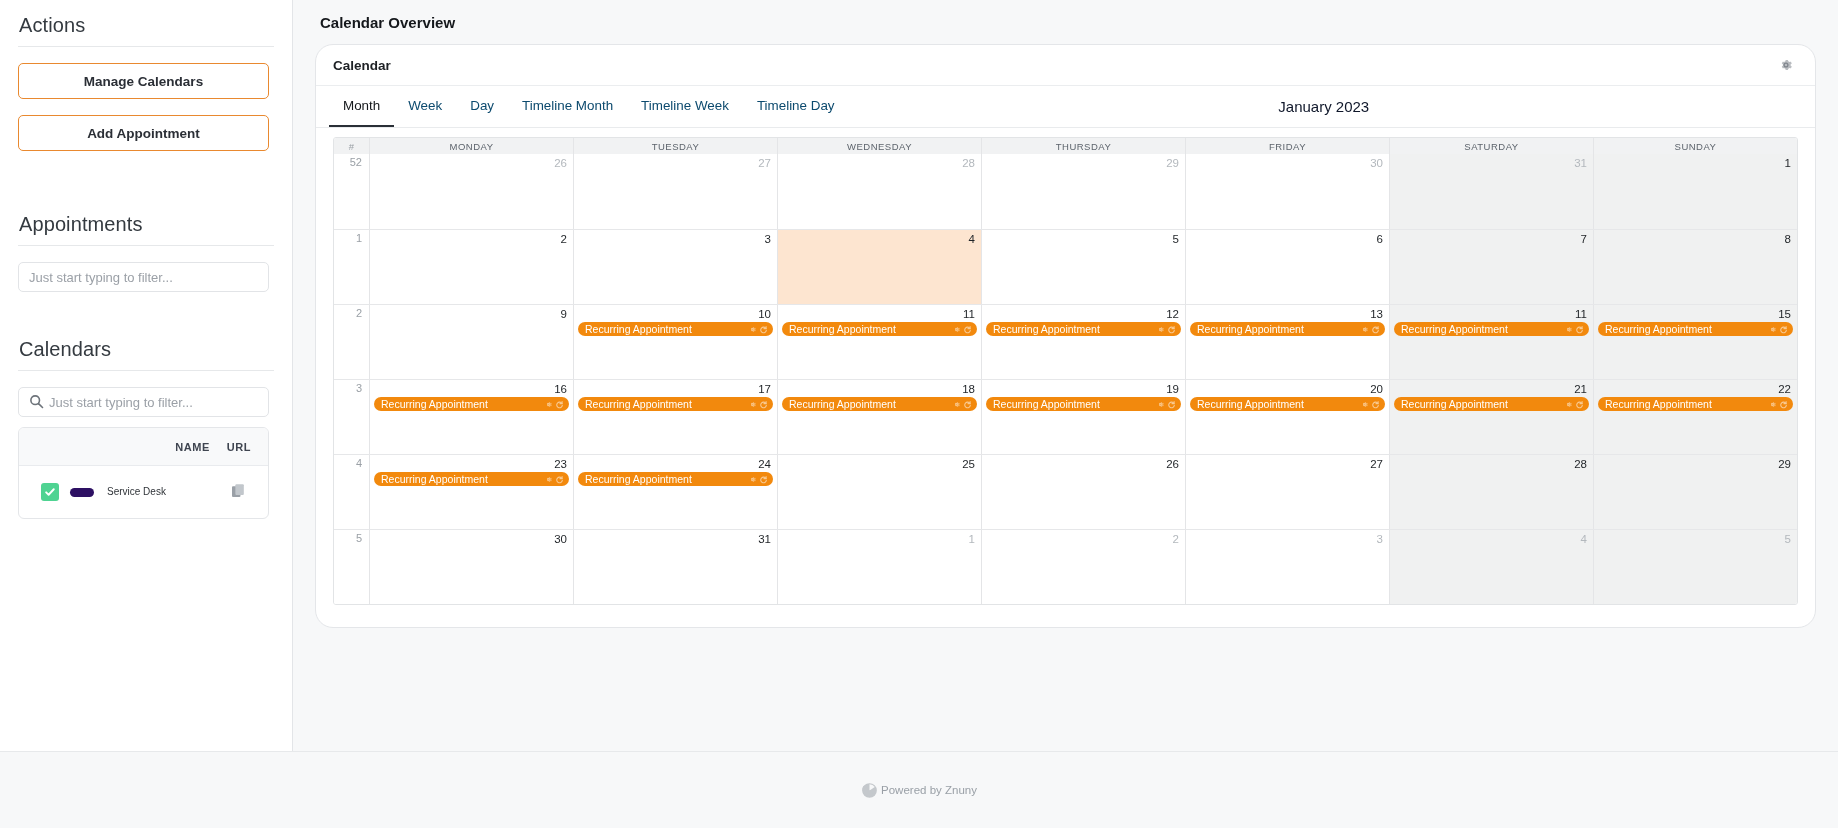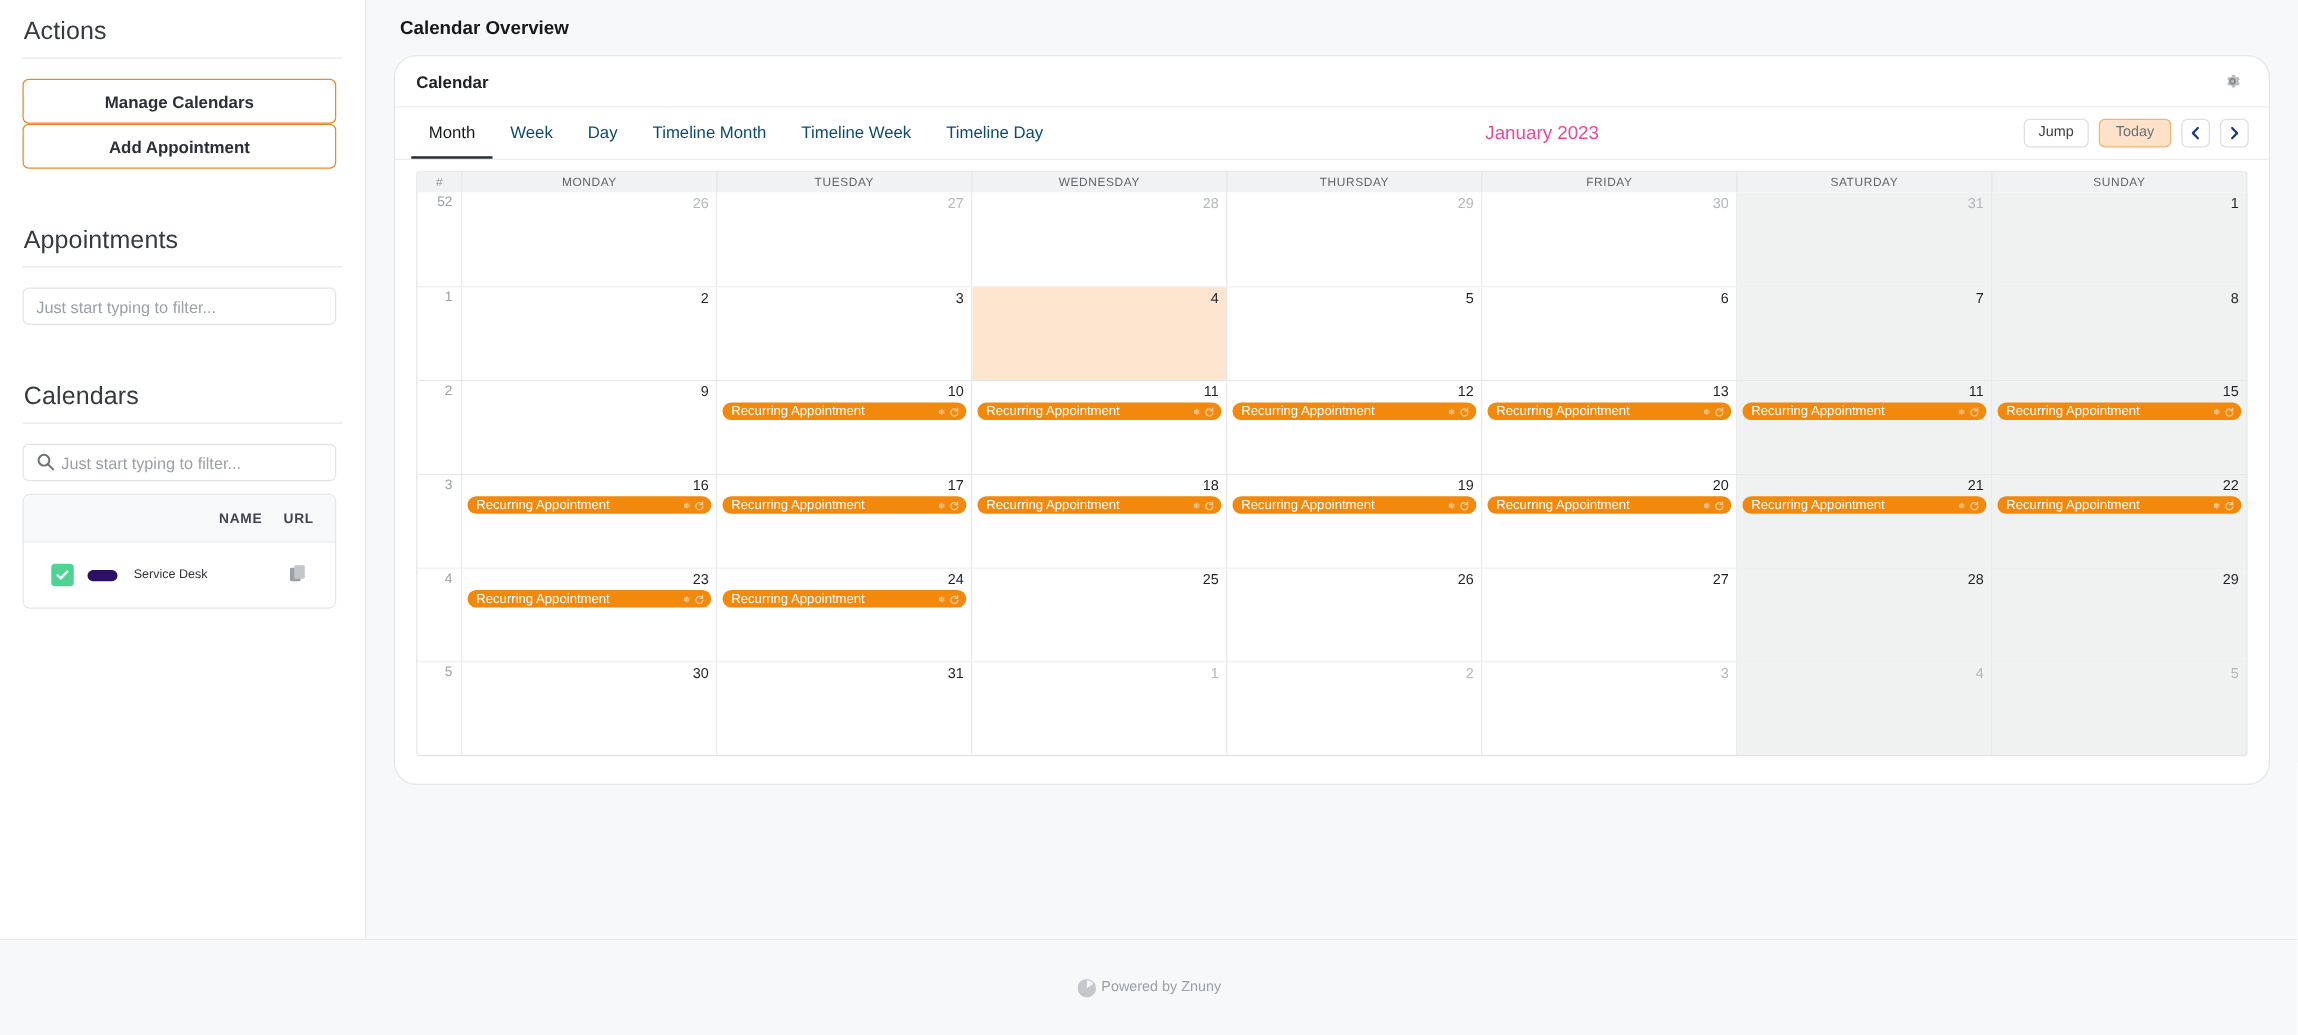--- a/index.html
+++ b/index.html
@@ -23,21 +23,21 @@
   }
   .side-h {
     font-size: 20px; font-weight: 400; color: #343a40;
     padding: 14px 0 9px 1px; letter-spacing: .1px;
   }
   .side-rule { height: 1px; background: #e6e8ea; margin-bottom: 16px; }
   .btn-outline {
     display: block; width: 251px; height: 36px; line-height: 34px;
     text-align: center; border: 1px solid #e9892f; border-radius: 5px;
     background: #fff; color: #2b2f36; font-size: 13.5px; font-weight: bold;
-    margin-bottom: 0; cursor: pointer; font-family: inherit;
+    margin-bottom: 16px; cursor: pointer; font-family: inherit;
   }
   .filter-input {
     width: 251px; height: 30px; border: 1px solid #e2e4e7; border-radius: 5px;
     padding: 0 10px; font-size: 13px; color: #3b3f46;
     font-family: inherit; background: #fff; outline: none;
   }
   .filter-input::placeholder { color: #9ba0a7; }
   .filter-wrap { position: relative; width: 251px; }
   .filter-wrap .mag {
     position: absolute; left: 11px; top: 7px; width: 15px; height: 15px;
@@ -99,21 +99,21 @@
     border-bottom: 1px solid #e9ebed; padding: 0 16px 0 13px;
   }
   .tabs { display: flex; align-items: stretch; }
   .tab {
     display: flex; align-items: center; padding: 0 14px;
     font-size: 13.4px; color: #0c4a6e; cursor: pointer;
     border-bottom: 2px solid transparent; white-space: nowrap;
   }
   .tab.active { color: #15181c; border-bottom-color: #2a2f36; }
   .tb-mid { flex: 1 1 auto; display: flex; align-items: center; justify-content: center; }
-  .month-label { font-size: 15px; color: #ec4899; text-align: right; }
+  .month-label { font-size: 15px; color: #0f172a; text-align: right; }
   .tb-right { display: flex; align-items: center; gap: 8px; }
   .sm-btn {
     height: 23px; min-width: 52px; padding: 0 11px;
     border: 1px solid #dcdfe3; border-radius: 5px; background: #fff;
     font-size: 11.5px; color: #3a3f47; cursor: pointer;
     font-family: inherit; line-height: 21px; text-align: center;
   }
   .sm-btn.today { background: #fde2c9; border-color: #f0b277; color: #6a6f76; min-width: 58px; }
   .nav-btn {
     width: 23px; height: 23px; border: 1px solid #dcdfe3; border-radius: 5px;
@@ -263,34 +263,20 @@
             <div class="tab active">Month</div>
             <div class="tab">Week</div>
             <div class="tab">Day</div>
             <div class="tab">Timeline Month</div>
             <div class="tab">Timeline Week</div>
             <div class="tab">Timeline Day</div>
           </div>
           <div class="tb-mid">
             <div class="month-label">January 2023</div>
           </div>
-          <div class="tb-right">
-            <button class="sm-btn">Jump</button>
-            <button class="sm-btn today">Today</button>
-            <button class="nav-btn">
-              <svg width="9" height="11" viewBox="0 0 10 12" fill="none" stroke="#1d3b7a" stroke-width="2" stroke-linecap="round" stroke-linejoin="round">
-                <polyline points="7,1.5 2.6,6 7,10.5"></polyline>
-              </svg>
-            </button>
-            <button class="nav-btn">
-              <svg width="9" height="11" viewBox="0 0 10 12" fill="none" stroke="#1d3b7a" stroke-width="2" stroke-linecap="round" stroke-linejoin="round">
-                <polyline points="3,1.5 7.4,6 3,10.5"></polyline>
-              </svg>
-            </button>
-          </div>
         </div>
 
         <div class="grid-wrap">
           <div class="grid">
             <div class="grid-head" id="grid-head">
                 <div class="gh-wk">#</div>
                 <div class="gh-day">MONDAY</div>
                 <div class="gh-day">TUESDAY</div>
                 <div class="gh-day">WEDNESDAY</div>
                 <div class="gh-day">THURSDAY</div>

